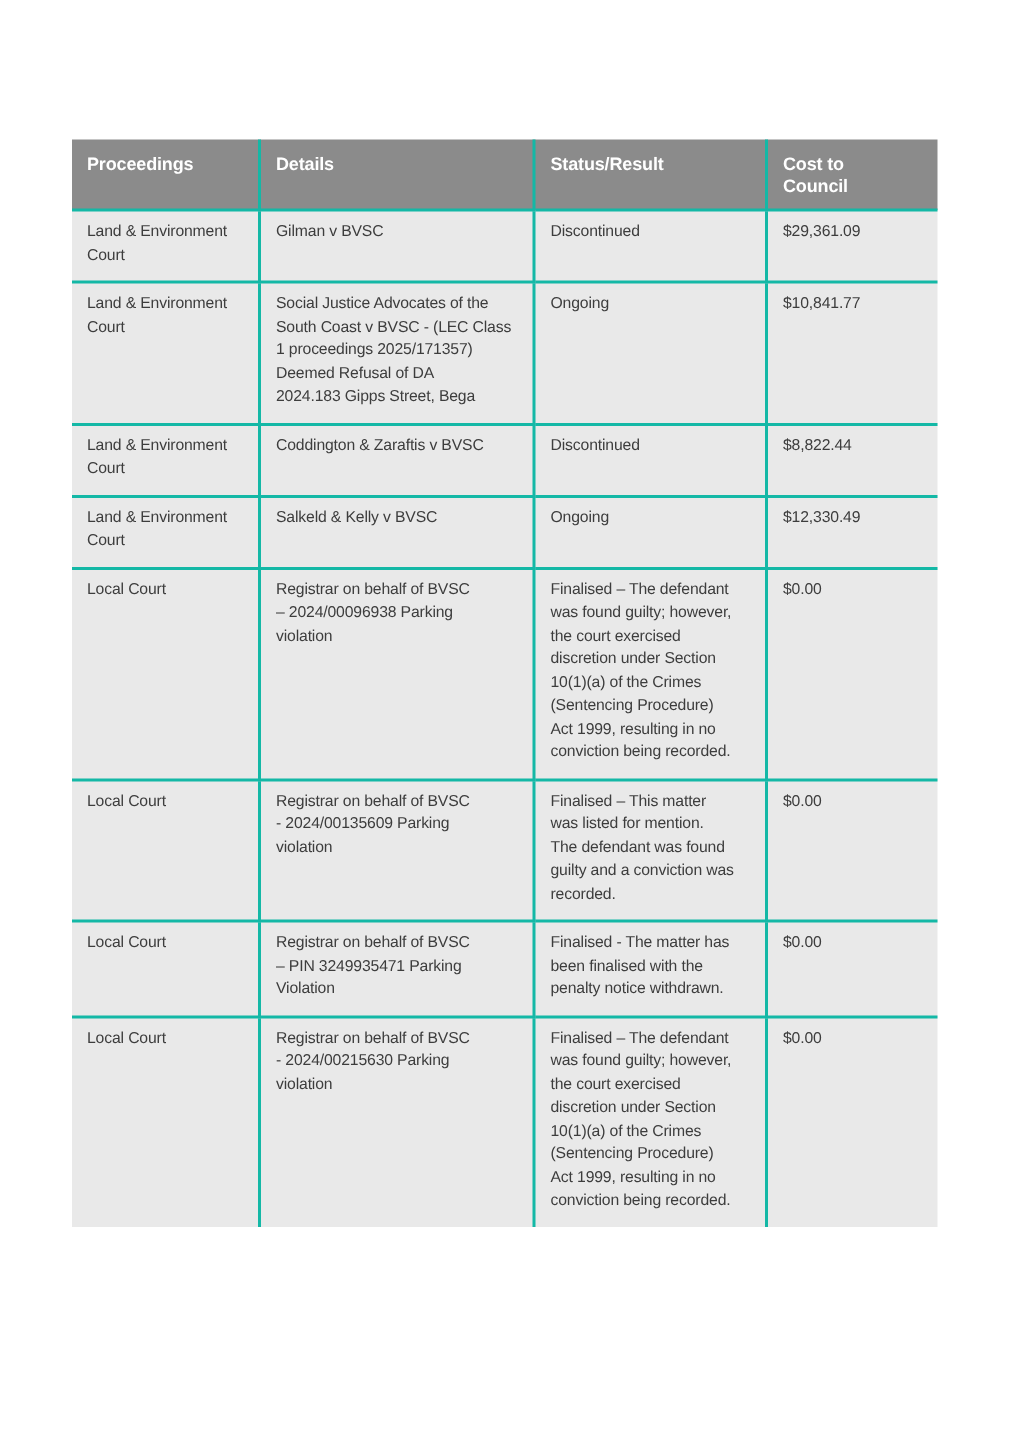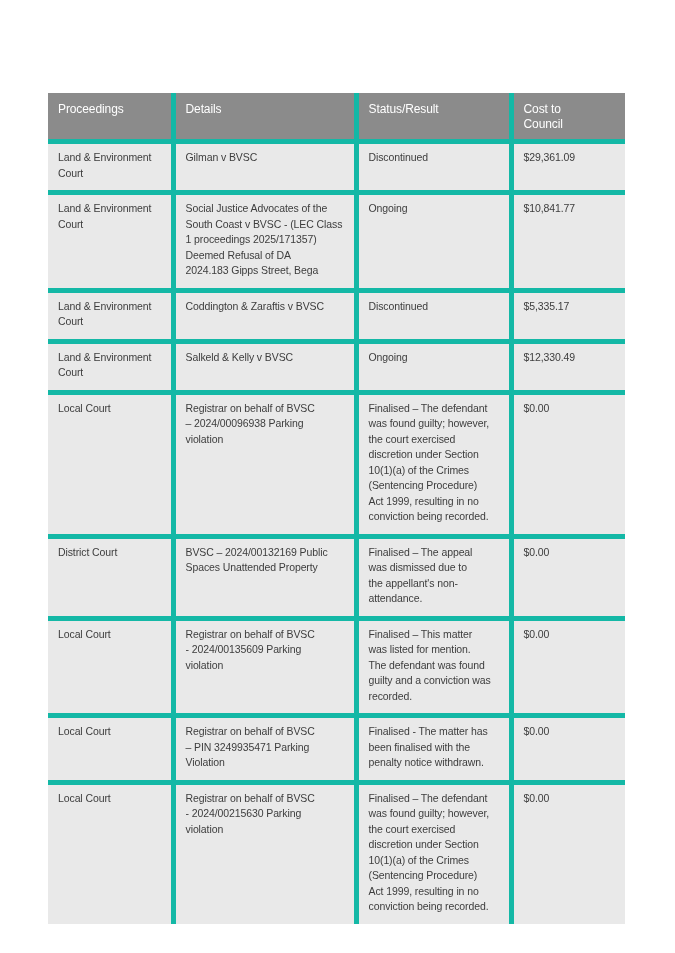--- a/index.html
+++ b/index.html
@@ -16,35 +16,35 @@
     overflow: hidden;
   }
   table.proceedings {
     border-collapse: collapse;
     table-layout: fixed;
     width: 577px;
     margin: 93px 0 0 48px;
   }
   table.proceedings th,
   table.proceedings td {
-    border: 5px solid #14b8a6;
+    border: 2px solid #14b8a6;
     vertical-align: top;
     white-space: pre-line;
     letter-spacing: -0.1px;
   }
   table.proceedings tr > *:first-child { border-left: 0; }
   table.proceedings tr > *:last-child  { border-right: 0; }
   table.proceedings thead th { border-top: 0; }
   table.proceedings tbody tr:last-child td { border-bottom: 0; }
 
   table.proceedings th {
     background: var(--header-bg, #8b8b8b);
     color: var(--header-text, #ffffff);
     font-size: 12px;
-    font-weight: normal;
+    font-weight: bold;
     line-height: 15px;
     text-align: left;
     padding: 9px 10px 7px 10px;
   }
   table.proceedings th.col-cost {
     padding-right: 8px;
   }
   table.proceedings td {
     background: var(--row-bg, #e9e9e9);
     color: var(--body-text, #3d3d3d);
@@ -122,21 +122,21 @@
 2024.183 Gipps Street, Bega</td>
       <td class="col-status">Ongoing</td>
       <td class="col-cost">$10,841.77</td>
     </tr>
 
     <tr>
       <td class="col-proceedings">Land &amp; Environment
 Court</td>
       <td class="col-details">Coddington &amp; Zaraftis v BVSC</td>
       <td class="col-status">Discontinued</td>
-      <td class="col-cost">$5,335.17</td>
+      <td class="col-cost">$8,822.44</td>
     </tr>
 
     <tr>
       <td class="col-proceedings">Land &amp; Environment
 Court</td>
       <td class="col-details">Salkeld &amp; Kelly v BVSC</td>
       <td class="col-status">Ongoing</td>
       <td class="col-cost">$12,330.49</td>
     </tr>
 
@@ -149,30 +149,20 @@
 was found guilty; however,
 the court exercised
 discretion under Section
 10(1)(a) of the Crimes
 (Sentencing Procedure)
 Act 1999, resulting in no
 conviction being recorded.</td>
       <td class="col-cost">$0.00</td>
     </tr>
 
-    <tr>
-      <td class="col-proceedings">District Court</td>
-      <td class="col-details">BVSC – 2024/00132169 Public
-Spaces Unattended Property</td>
-      <td class="col-status">Finalised – The appeal
-was dismissed due to
-the appellant's non-
-attendance.</td>
-      <td class="col-cost">$0.00</td>
-    </tr>
 
     <tr>
       <td class="col-proceedings">Local Court</td>
       <td class="col-details">Registrar on behalf of BVSC
 - 2024/00135609 Parking
 violation</td>
       <td class="col-status">Finalised – This matter
 was listed for mention.
 The defendant was found
 guilty and a conviction was

